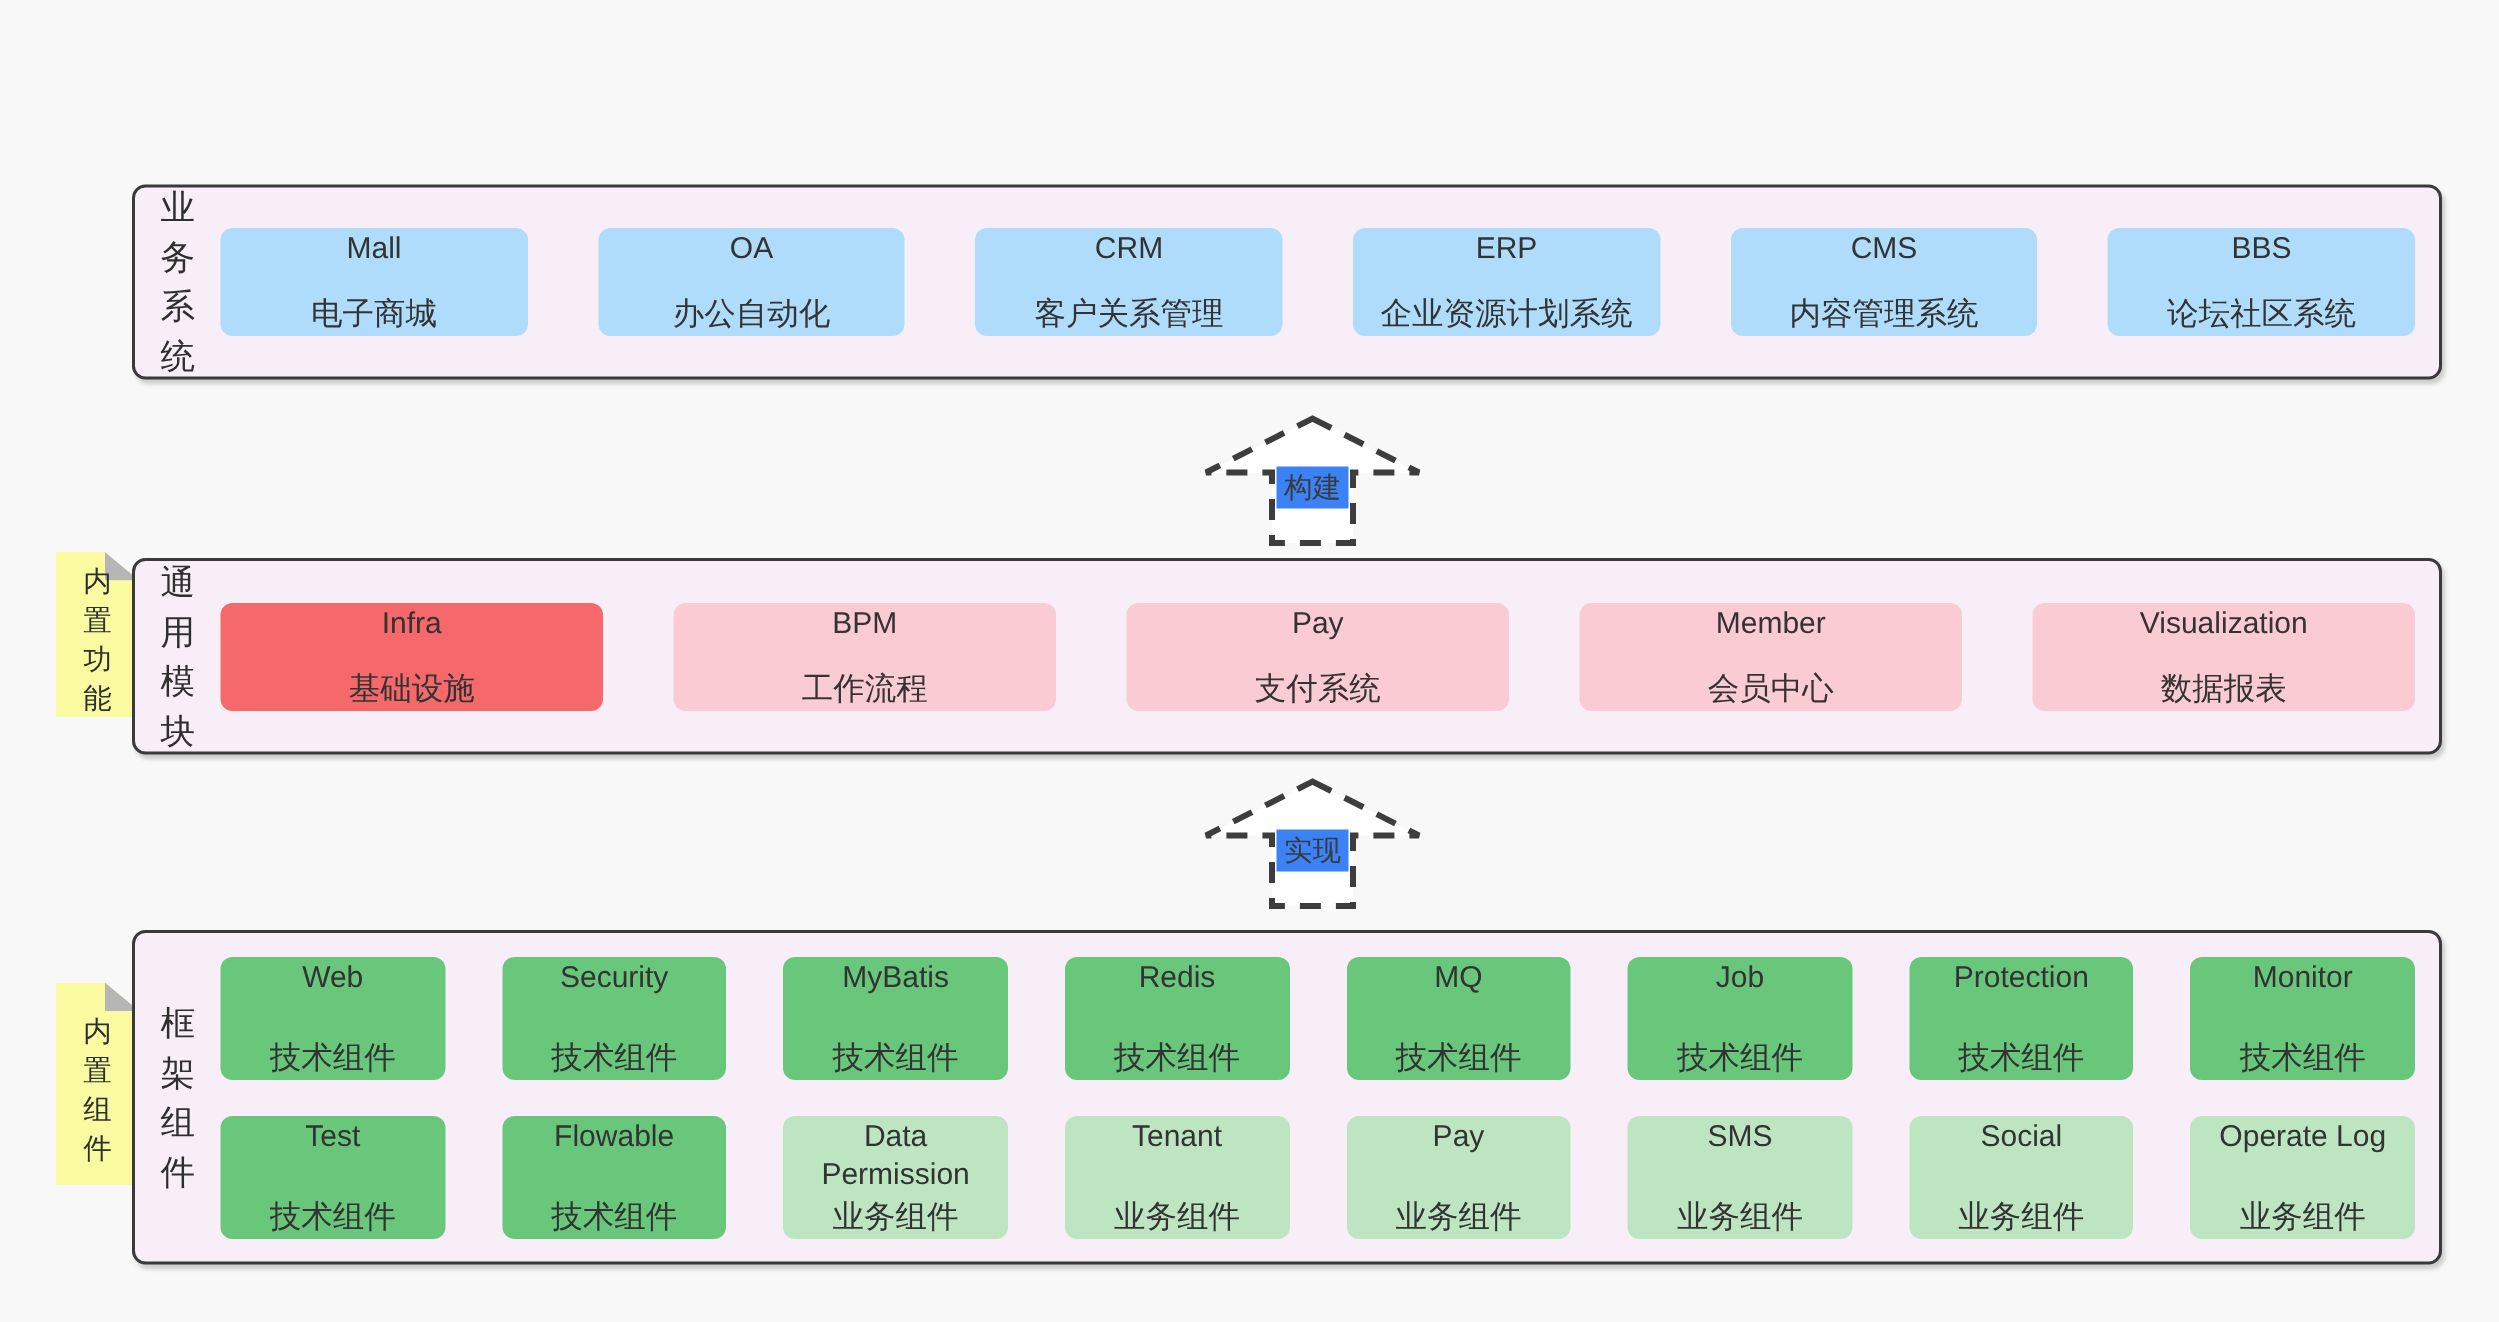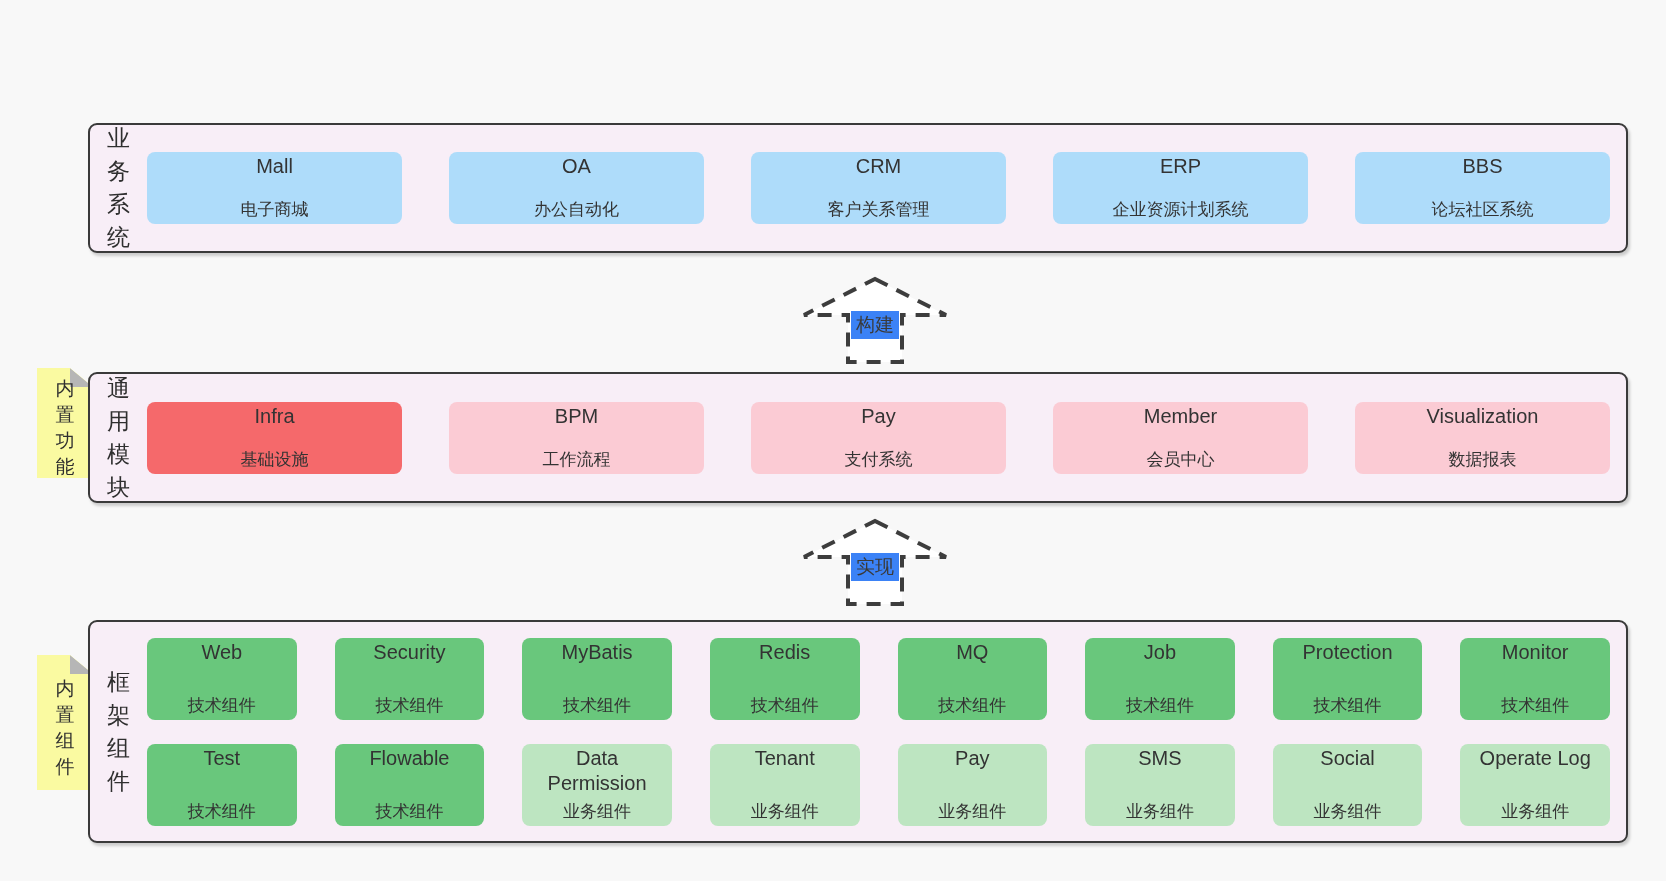--- a/index.html
+++ b/index.html
@@ -30,21 +30,21 @@
   }
   .rows{display:flex;flex-direction:column;justify-content:center;gap:24px;flex:1;padding-right:16px;}
   .row{display:flex;}
   .sec[data-section="0"] .row,.sec[data-section="1"] .row{gap:47px;height:72px;}
   .sec[data-section="2"] .row{gap:38px;height:82px;}
   .box{
     flex:1;border-radius:8px;
     display:flex;flex-direction:column;align-items:center;justify-content:space-between;
     text-align:center;padding:2px 6px;box-sizing:border-box;
   }
-  .ln{font-size:17px;line-height:25px;color:var(--text,#333);}
+  .ln{font-size:21px;line-height:25px;color:var(--text,#333);}
   .ln.en{font-size:20px;}
   .box.blue{background:var(--blue,#aedcfa);}
   .box.red{background:var(--red,#f5696b);}
   .box.pink{background:var(--pink,#fbcbd4);}
   .box.green{background:var(--green,#69c77c);}
   .box.lightgreen{background:var(--lightgreen,#bde5c1);}
 
   
   .sticky{
     position:absolute;left:37px;width:56px;z-index:0;
@@ -104,20 +104,24 @@
             </div>
             <div class="box blue">
               <div class="ln en">CRM</div>
               <div class="ln zh">客户关系管理</div>
             </div>
             <div class="box blue">
               <div class="ln en">ERP</div>
               <div class="ln zh">企业资源计划系统</div>
             </div>
             <div class="box blue">
+              <div class="ln en">CMS</div>
+              <div class="ln zh">内容管理系统</div>
+            </div>
+            <div class="box blue">
               <div class="ln en">BBS</div>
               <div class="ln zh">论坛社区系统</div>
             </div>
           </div>
         </div>
       </div>
     </div>
   <div class="arrowzone" data-arrow="0" style="top:253px;height:119px;">
       <div class="arrow-wrap">
         <svg width="150" height="90" viewBox="0 0 150 90">

